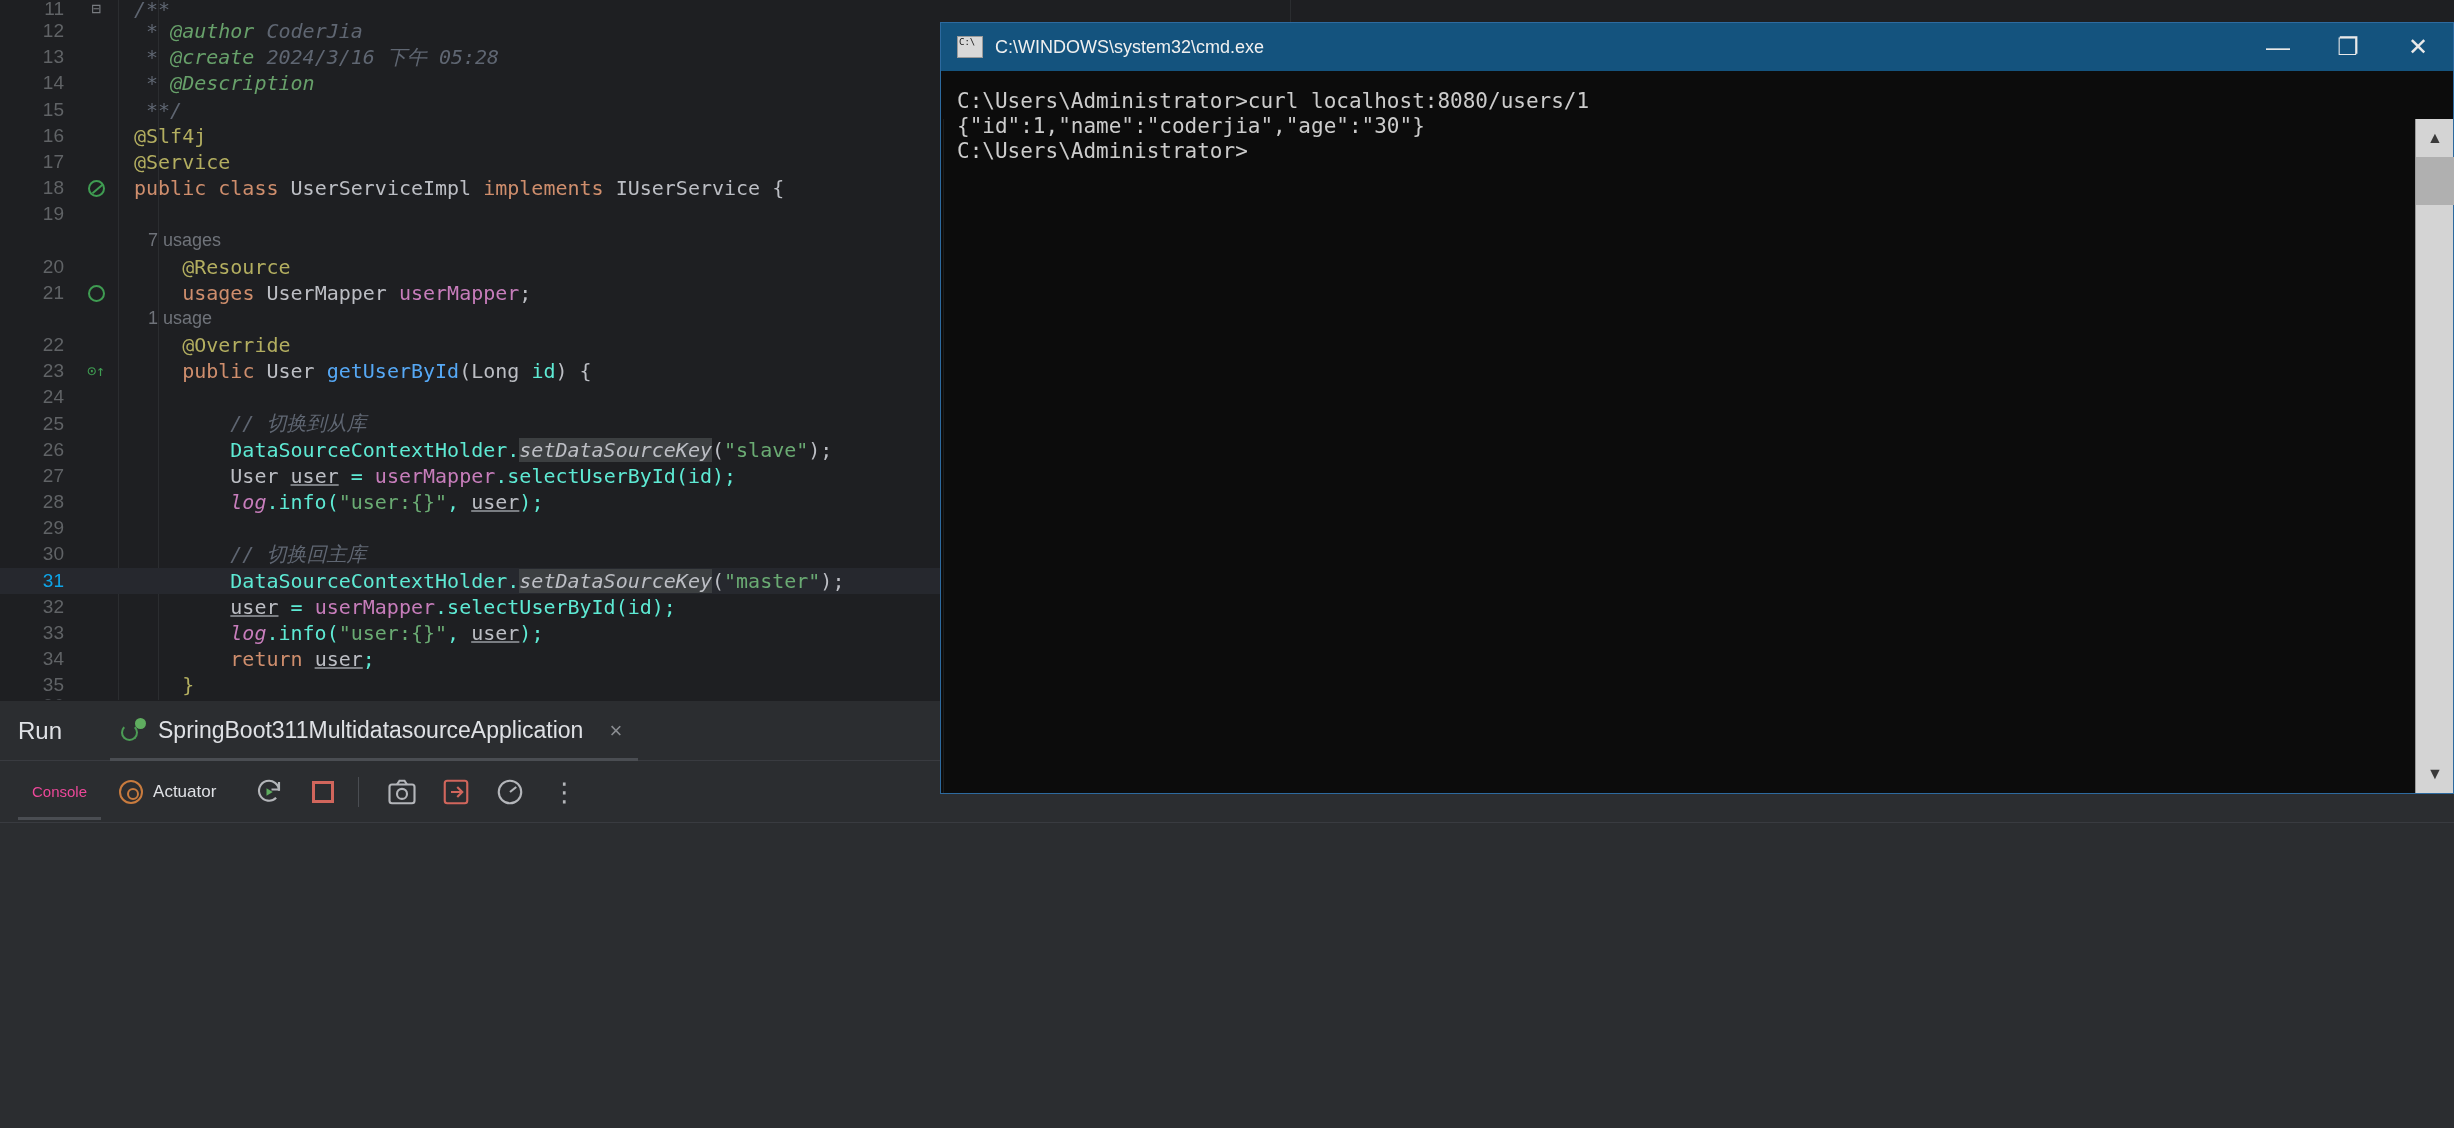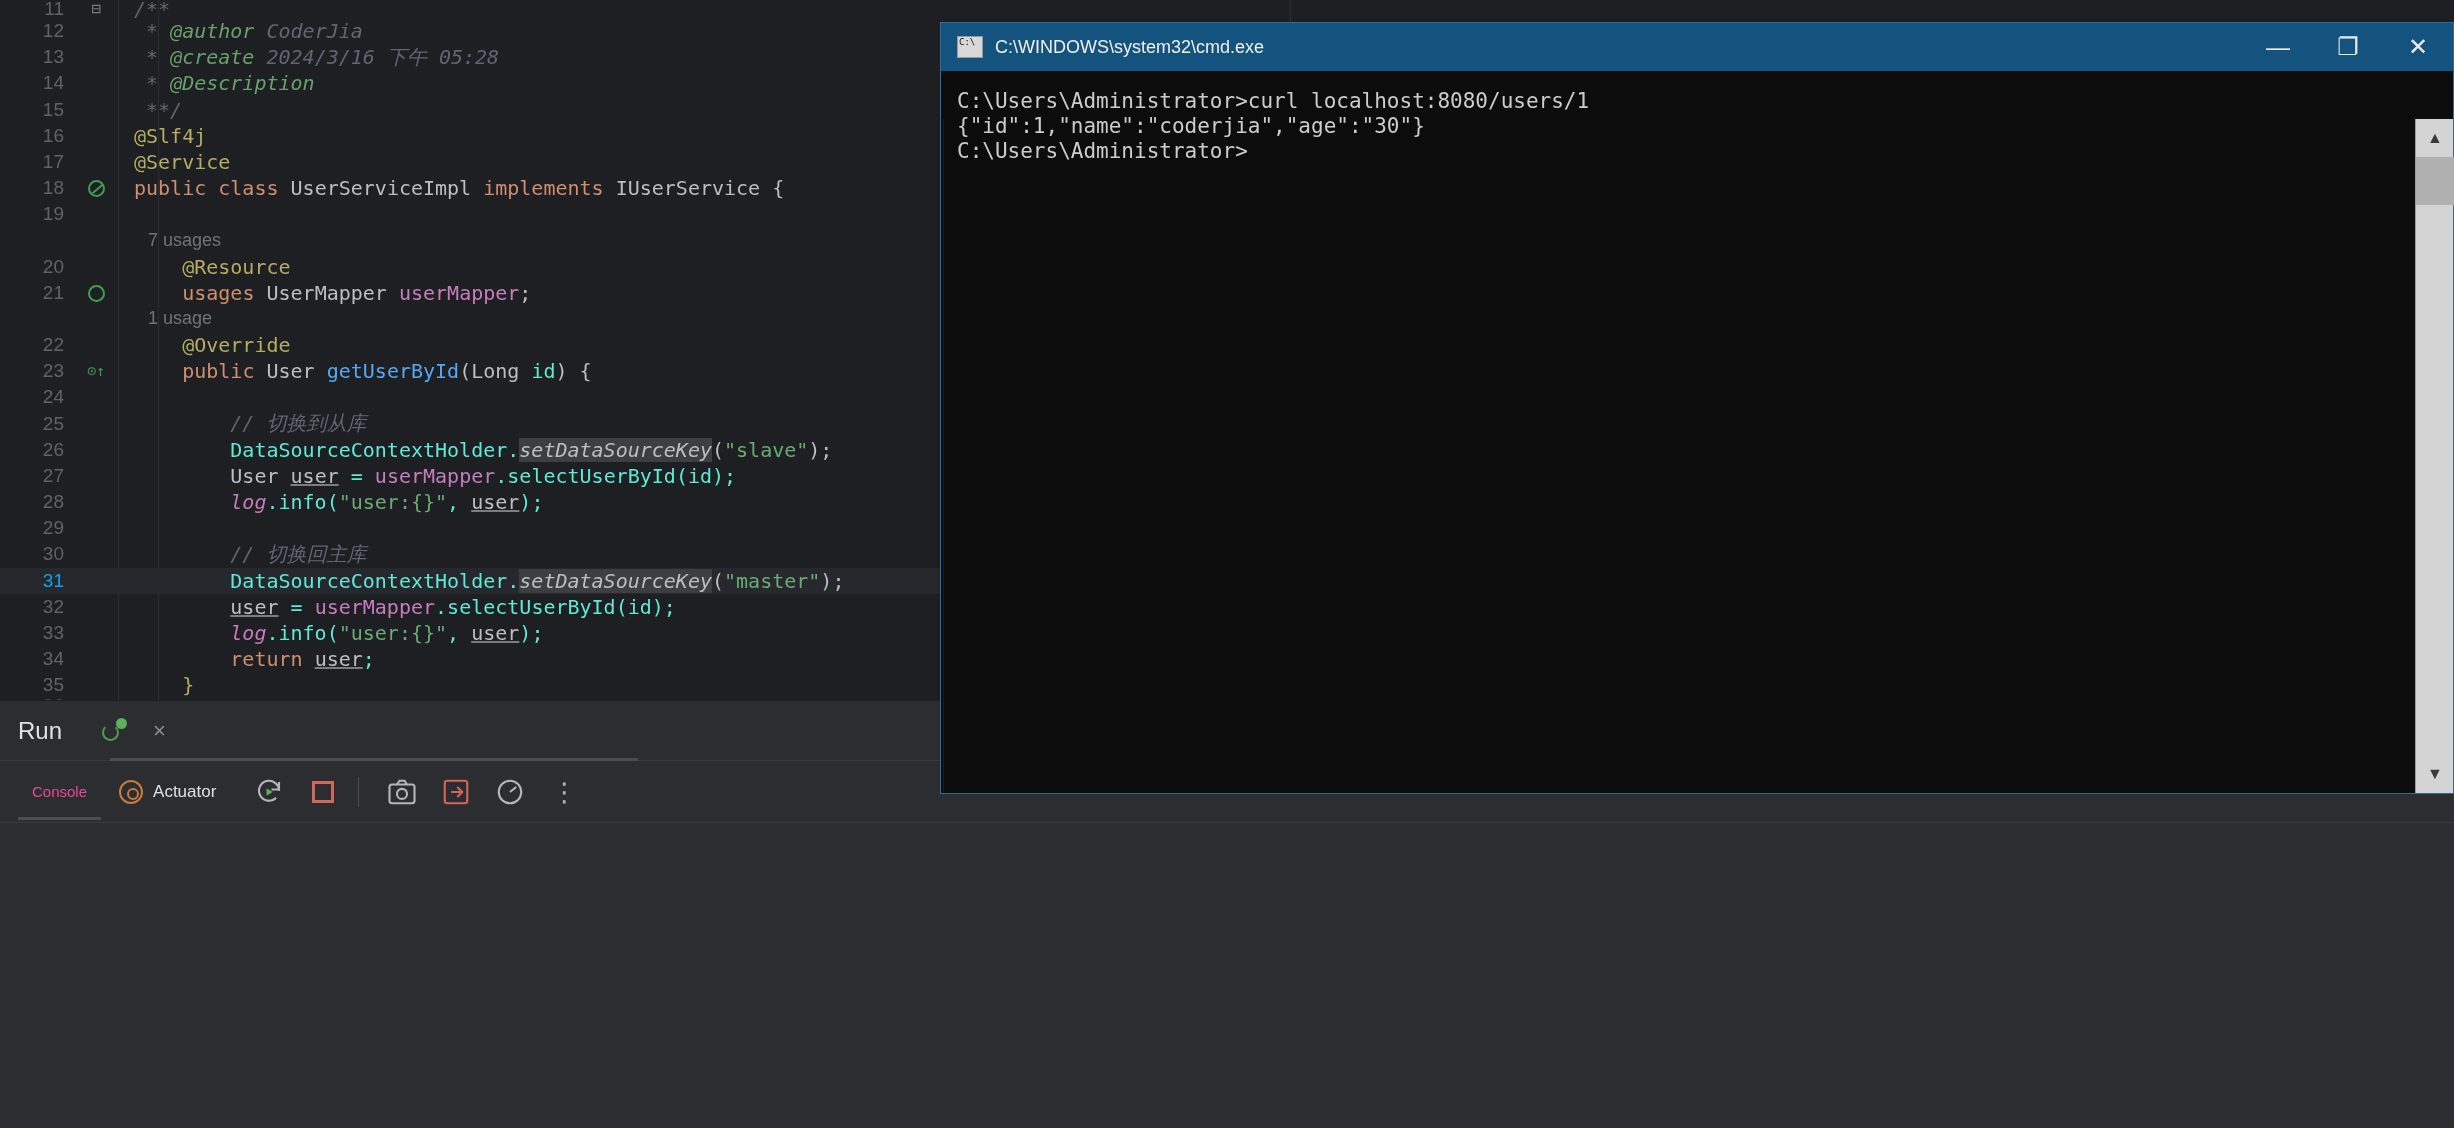--- a/index.html
+++ b/index.html
@@ -72,21 +72,21 @@
 
   
   .runwin {
     position:absolute; left:0; top:700px; width:2454px; height:428px;
     background:#2b2d30; border-top:1px solid #1e1f22;
   }
   .run-header {
     height:60px; display:flex; align-items:center; padding-left:18px;
     border-bottom:1px solid #393b40; position:relative;
   }
-  .run-label { color:#dfe1e5; font-size:24px; margin-right:33px; }
+  .run-label { color:#dfe1e5; font-size:24px; margin-right:52px; }
   .run-tab { display:flex; align-items:center; gap:12px; position:relative; padding: 0 6px;}
   .run-tab-title { color:#dfe1e5; font-size:23px; }
   .run-tab-close { color:#8a8d91; font-size:22px; margin-left:14px; cursor:pointer; }
   .run-tab-underline { position:absolute; left:110px; bottom:-1px; width:528px; height:3px; background:#4a4d52; }
 
   .run-config-ico { position:relative; width:26px; height:26px; }
   .run-config-ico .c1 {
     position:absolute; left:1px; top:6px; width:17px; height:17px; border-radius:50%;
     border:2px solid #4c9c55; border-top-color:transparent;
   }
@@ -329,20 +329,21 @@
   </div>
 
   <div class="runwin">
     <div class="run-header">
       <span class="run-label">Run</span>
       <span class="run-tab">
         <span class="run-config-ico">
             <span class="c1"></span>
             <span class="dot"></span>
           </span>
+        <span class="run-tab-title">SpringBoot311MultidatasourceApplication</span>
         <span class="run-tab-close">×</span>
       </span>
       <span class="run-tab-underline"></span>
     </div>
 
     <div class="console-bar">
       <span class="cons-tab sel">Console</span>
       <span class="act-tab">
         <span class="act-ico"></span>
         <span>Actuator</span>

